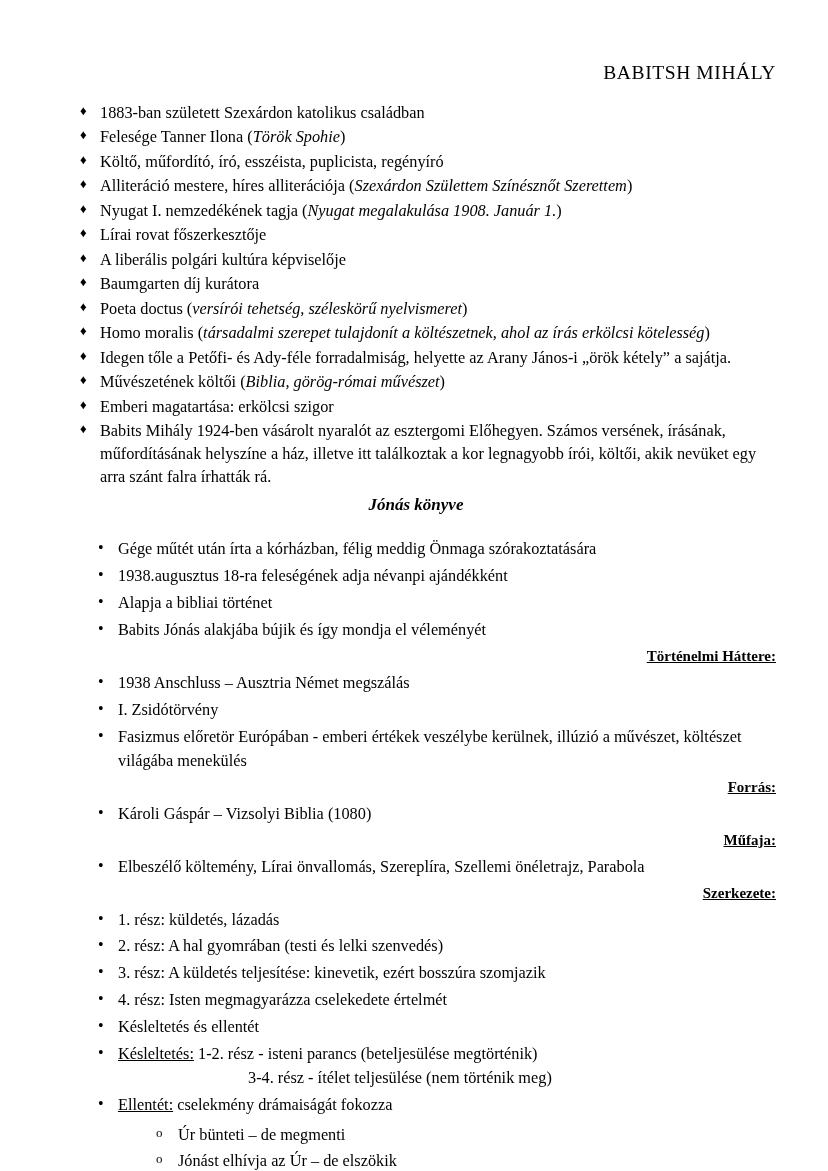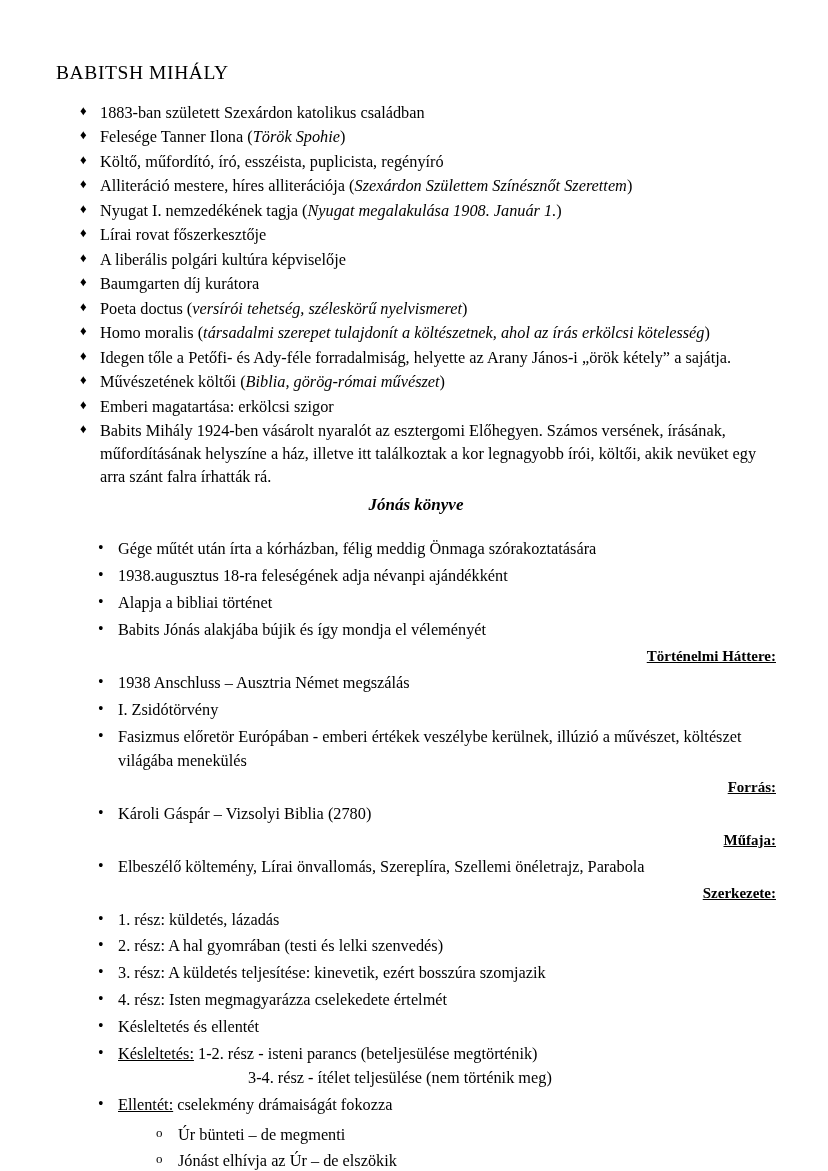--- a/index.html
+++ b/index.html
@@ -15,21 +15,21 @@
     position: relative;
     overflow: hidden;
   }
   .page {
     width: 828px;
     height: 1171px;
     box-sizing: border-box;
     padding: 50px 52px 20px 56px;
   }
   .doc-title {
-    text-align: left;
+    text-align: right;
     font-size: 19.5px;
     letter-spacing: 0.6px;
     margin: 12px 0 18px 0;
     font-weight: normal;
   }
   .section-title {
     text-align: center;
     font-size: 17px;
     font-weight: bold;
     margin: 6px 0 22px 0;
@@ -134,21 +134,21 @@
 
   <div id="sections-container">
       <span class="head-underline">Történelmi Háttere:</span>
       <ul class="lvl2">
         <li><span>1938 Anschluss – Ausztria Német megszálás</span></li>
         <li><span>I. Zsidótörvény</span></li>
         <li><span>Fasizmus előretör Európában - emberi értékek veszélybe kerülnek, illúzió a művészet, költészet világába menekülés</span></li>
       </ul>
       <span class="head-underline">Forrás:</span>
       <ul class="lvl2">
-        <li><span>Károli Gáspár – Vizsolyi Biblia (2780)</span></li>
+        <li><span>Károli Gáspár – Vizsolyi Biblia (1080)</span></li>
       </ul>
       <span class="head-underline">Műfaja:</span>
       <ul class="lvl2">
         <li><span>Elbeszélő költemény, Lírai önvallomás, Szereplíra, Szellemi önéletrajz, Parabola</span></li>
       </ul>
     </div>
 
   <span class="head-underline">Szerkezete:</span>
   <ul class="lvl2" id="structure-list">
       <li><span>1. rész: küldetés, lázadás</span></li>

